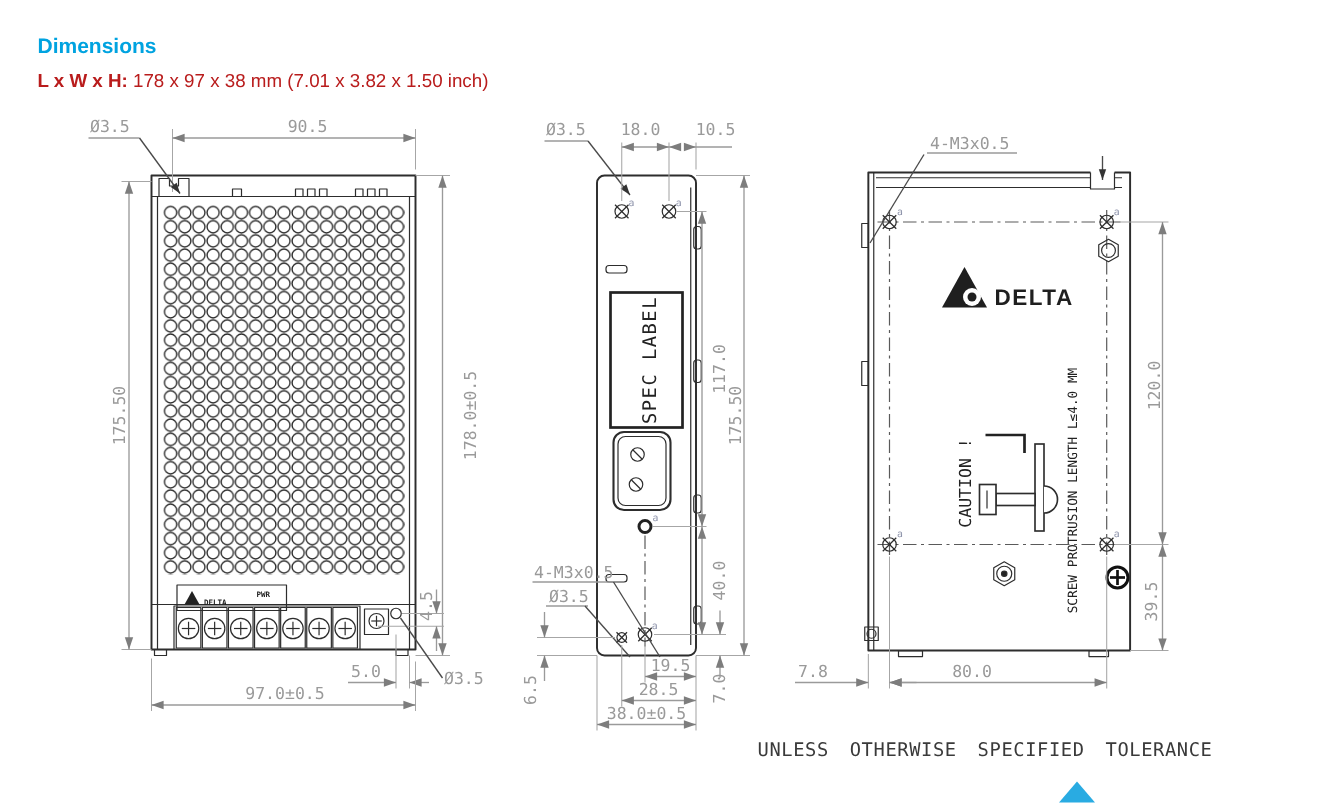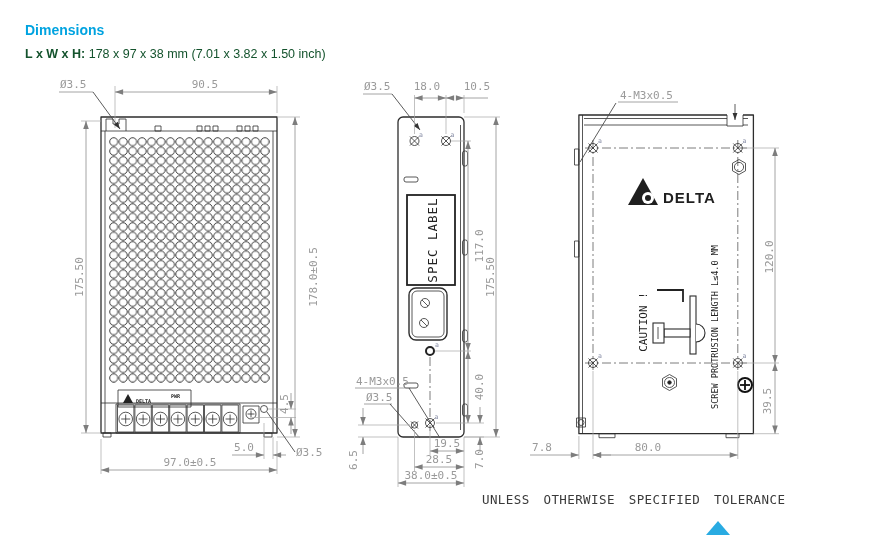--- a/index.html
+++ b/index.html
@@ -1,33 +1,33 @@
 <!DOCTYPE html>
 <html><head>
 <meta charset="utf-8">
 <style>
   html,body{margin:0;padding:0;background:#ffffff;width:878px;height:536px;overflow:hidden;}
   body{font-family:"Liberation Sans", sans-serif;position:relative;}
   .hdr-title{position:absolute;left:25px;top:22px;font-size:14px;font-weight:bold;color:#00a3e0;text-align:right;}
-  .hdr-line{position:absolute;left:25px;top:47px;font-size:12.5px;color:#14532d;}
+  .hdr-line{position:absolute;left:25px;top:47px;font-size:12.5px;color:#b91c1c;}
   .hdr-line b{font-weight:bold;}
   svg{position:absolute;left:0;top:0;}
   .part{stroke:#2d2d2d;fill:none;stroke-width:1.3;stroke-linejoin:round;stroke-linecap:square;}
   .part-thin{stroke:#2d2d2d;fill:none;stroke-width:0.8;stroke-linejoin:round;}
   .part-fill{stroke:#2d2d2d;fill:#ffffff;stroke-width:1.1;}
   .dimline{stroke:#9a9a9a;stroke-width:0.9;fill:none;}
   .extline{stroke:#a6a6a6;stroke-width:0.7;fill:none;}
   .leader{stroke:#4a4a4a;stroke-width:0.9;fill:none;}
   .cl{stroke:#5a5a5a;stroke-width:0.8;fill:none;stroke-dasharray:9 3 2 3;}
   .dim-text{font-family:"DejaVu Sans Mono", monospace;font-size:11px;fill:#9a9a9a;}
   .datum-text{font-family:"DejaVu Sans Mono", monospace;font-size:6.5px;fill:#8a90a8;}
   .dark-text{font-family:"DejaVu Sans Mono", monospace;fill:#222;}
   .tiny-text{font-family:"DejaVu Sans Mono", monospace;font-size:5px;fill:#222;font-weight:bold;}
   .brand-text{font-family:"Liberation Sans", sans-serif;font-weight:800;font-size:15px;fill:#1f1f1f;letter-spacing:1px;}
-  .footer-note{position:absolute;left:482px;top:492px;font-family:"DejaVu Sans Mono", monospace;
+  .footer-note{position:absolute;left:505px;top:492px;font-family:"DejaVu Sans Mono", monospace;
                font-size:12.5px;color:#3a3a3a;line-height:15px;letter-spacing:0.4px;word-spacing:6px;white-space:nowrap;}
   .scroll-top{position:absolute;left:706px;top:521px;width:0;height:0;cursor:pointer;
               border-left:12px solid transparent;border-right:12px solid transparent;border-bottom:14px solid #29abe2;}
 </style>
 </head>
 <body>
 
 <div class="hdr-title">Dimensions</div>
 <div class="hdr-line"><b>L x W x H:</b><span> 178 x 97 x 38 mm (7.01 x 3.82 x 1.50 inch)</span></div>
 

